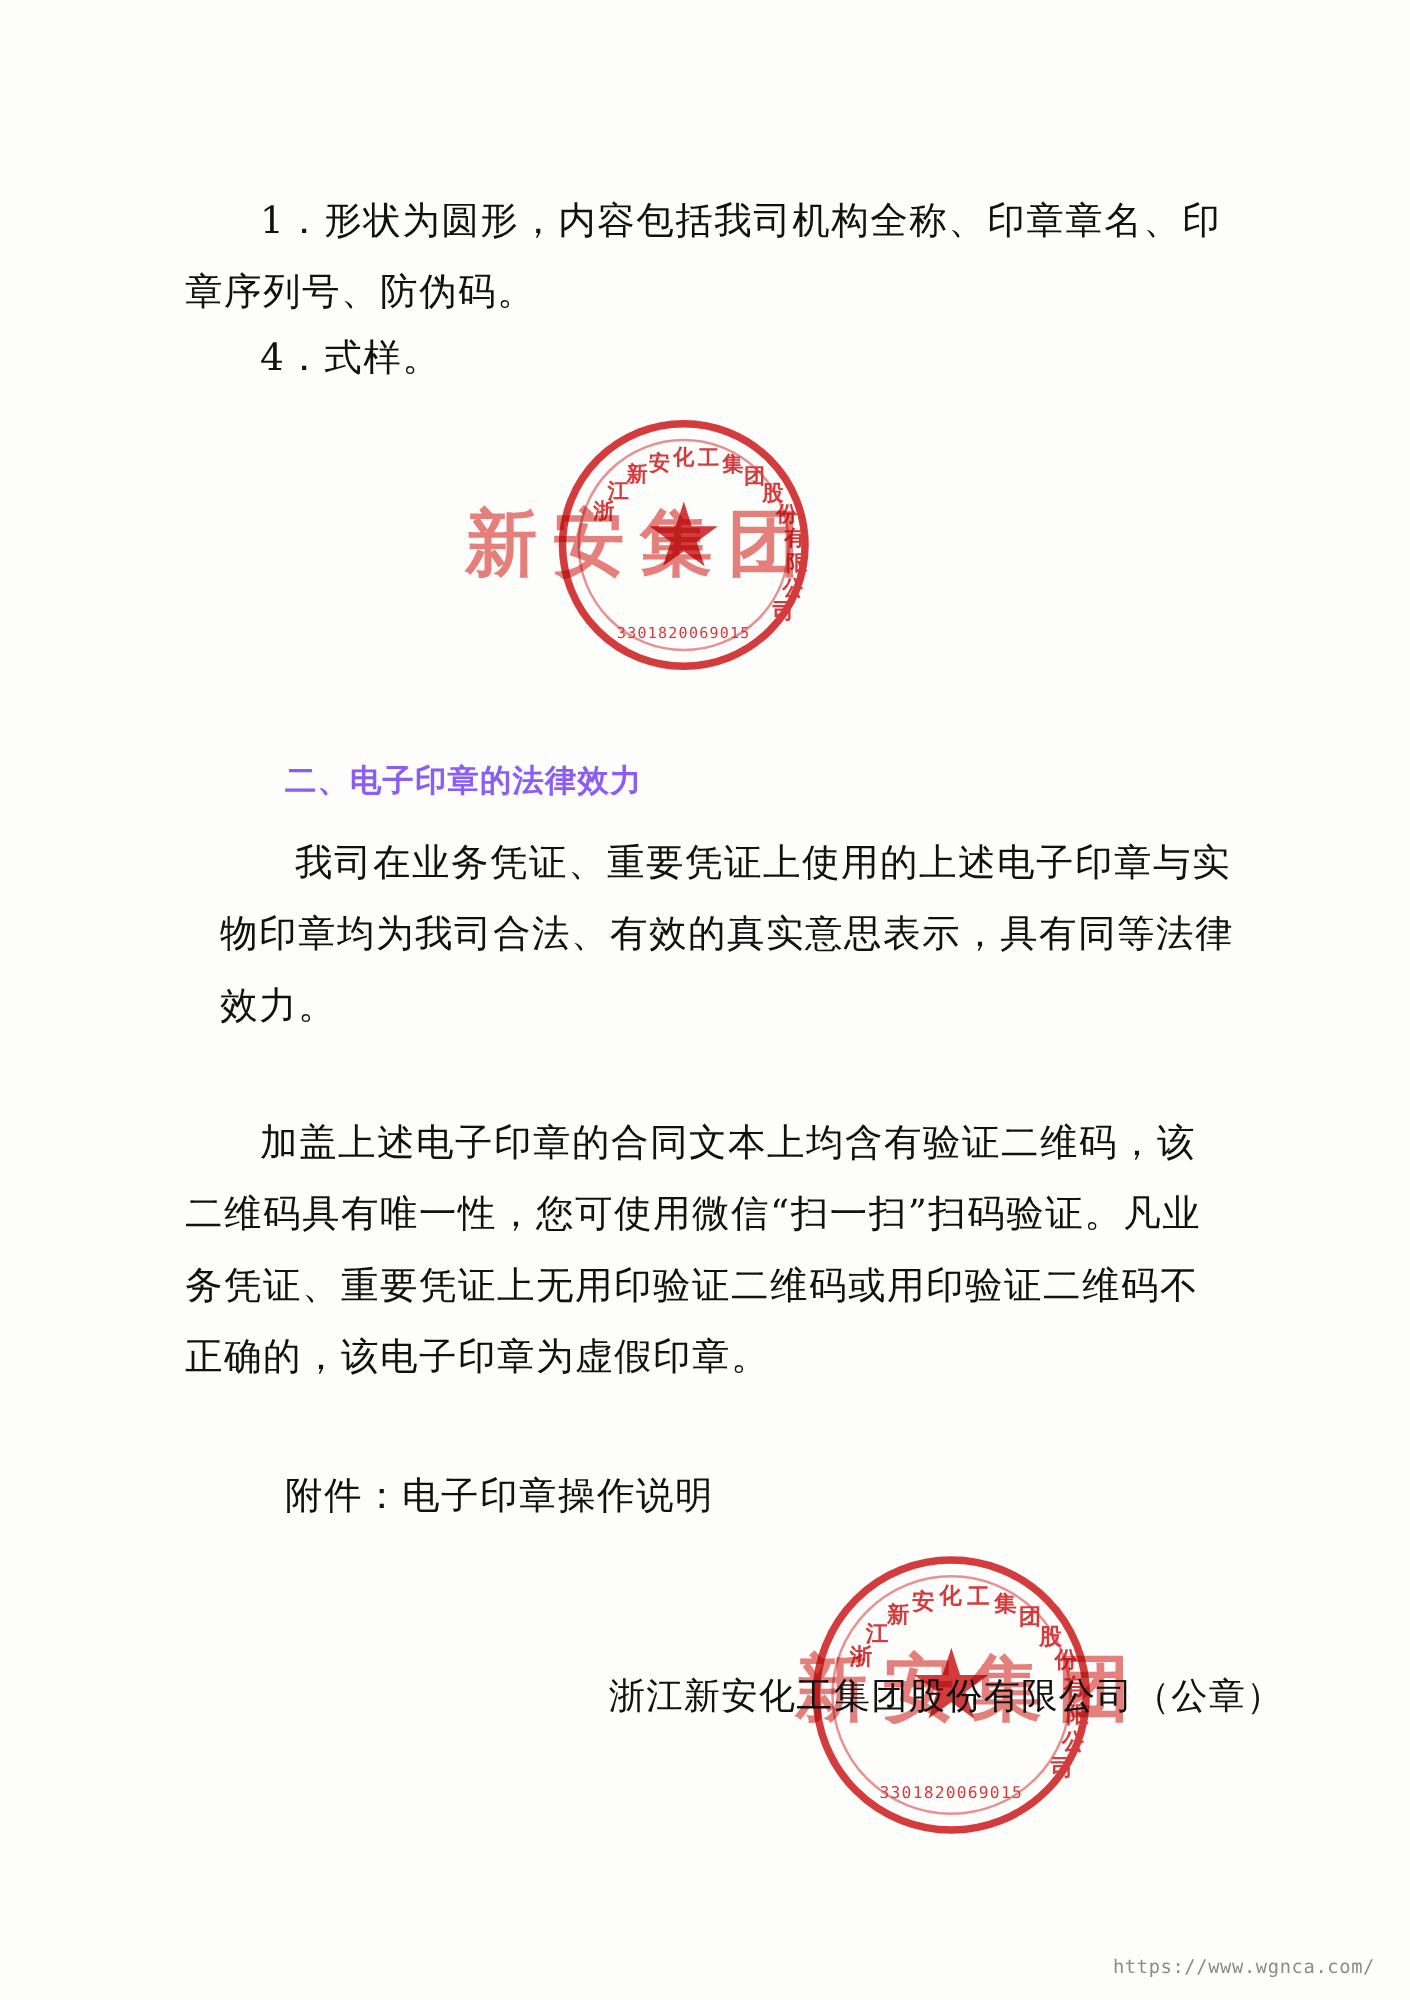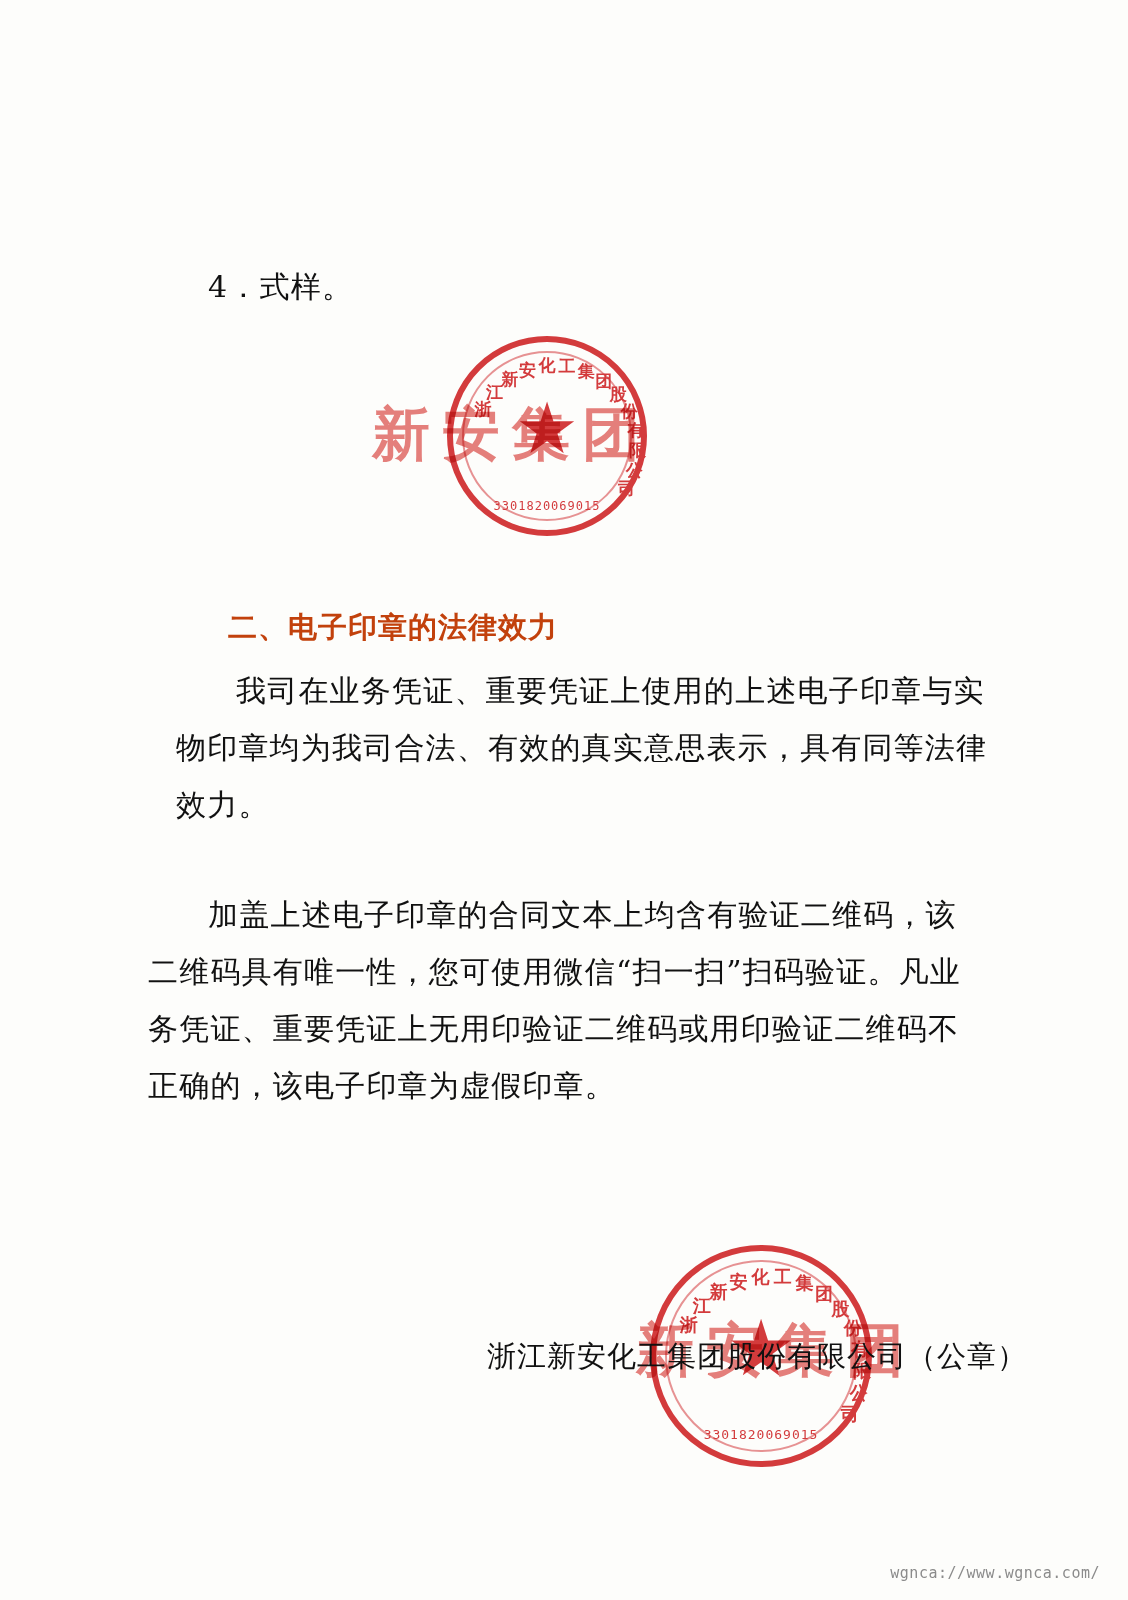--- a/index.html
+++ b/index.html
@@ -30,23 +30,23 @@
     color: #111;
     white-space: pre-wrap;
   }
   .para.indent {
     text-indent: 60px;
   }
   .heading {
     position: absolute;
     font-family: Liberation Sans, sans-serif;
     font-weight: bold;
-    font-size: 29px;
+    font-size: 25px;
     letter-spacing: 1px;
-    color: #c2410c;
+    color: #8b5cf6;
   }
   .sig {
     position: absolute;
     font-family: "DejaVu Serif", "Liberation Serif", serif;
     font-size: 29px;
     letter-spacing: 1px;
     color: #111;
   }
   .url {
     position: absolute;
@@ -115,20 +115,21 @@
     letter-spacing: 12px;
     mix-blend-mode: multiply;
     white-space: nowrap;
   }
 </style>
 </head>
 <body>
 
 <div class="page">
 
+  <div class="para indent" style="left:148px; top:148px; width:830px;">1．形状为圆形，内容包括我司机构全称、印章章名、印章序列号、防伪码。</div>
 
   <div class="para indent" style="left:148px; top:258px; width:830px;">4．式样。</div>
 
   <div class="seal" style="left:447px; top:336px; width:200px; height:200px;">
     <div class="inner-ring"></div>
     <div class="arc-text">
       <span style="font-size:17px; transform: rotate(-62deg) translate(0,-82px) rotate(62deg);">浙</span>
       <span style="font-size:17px; transform: rotate(-48deg) translate(0,-82px) rotate(48deg);">江</span>
       <span style="font-size:17px; transform: rotate(-34deg) translate(0,-82px) rotate(34deg);">新</span>
       <span style="font-size:17px; transform: rotate(-20deg) translate(0,-82px) rotate(20deg);">安</span>
@@ -149,20 +150,21 @@
 
   <div class="watermark" style="left:372px; top:396px; font-size:58px;">新安集团</div>
 
   <div class="heading" style="left:228px; top:608px;">二、电子印章的法律效力</div>
 
   <div class="para indent" style="left:148px; top:662px; width:830px;margin-left:28px;">我司在业务凭证、重要凭证上使用的上述电子印章与实物印章均为我司合法、有效的真实意思表示，具有同等法律效力。</div>
 
 
   <div class="para indent" style="left:148px; top:886px; width:830px;">加盖上述电子印章的合同文本上均含有验证二维码，该二维码具有唯一性，您可使用微信“扫一扫”扫码验证。凡业务凭证、重要凭证上无用印验证二维码或用印验证二维码不正确的，该电子印章为虚假印章。</div>
 
+  <div class="para" style="left:228px; top:1168px; width:700px;">附件：电子印章操作说明</div>
 
   <div class="seal" style="left:650px; top:1245px; width:222px; height:222px;">
     <div class="inner-ring"></div>
     <div class="arc-text">
       <span style="font-size:18px; transform: rotate(-62deg) translate(0,-92px) rotate(62deg);">浙</span>
       <span style="font-size:18px; transform: rotate(-48deg) translate(0,-92px) rotate(48deg);">江</span>
       <span style="font-size:18px; transform: rotate(-34deg) translate(0,-92px) rotate(34deg);">新</span>
       <span style="font-size:18px; transform: rotate(-20deg) translate(0,-92px) rotate(20deg);">安</span>
       <span style="font-size:18px; transform: rotate(-6deg) translate(0,-92px) rotate(6deg);">化</span>
       <span style="font-size:18px; transform: rotate(8deg) translate(0,-92px) rotate(-8deg);">工</span>
@@ -177,15 +179,15 @@
     </div>
     <div class="star" style="font-size:68px;">★</div>
     <div class="serial" style="font-size:13px;">3301820069015</div>
   </div>
 
   <div class="watermark" style="left:636px; top:1312px; font-size:58px;">新安集团</div>
 
   <div class="sig" style="left:487px; top:1337px;">浙江新安化工集团股份有限公司（公章）</div>
 
 
-  <div class="url">wgnca://www.wgnca.com/</div>
+  <div class="url">https://www.wgnca.com/</div>
 
 </div>
 
 </body></html>

